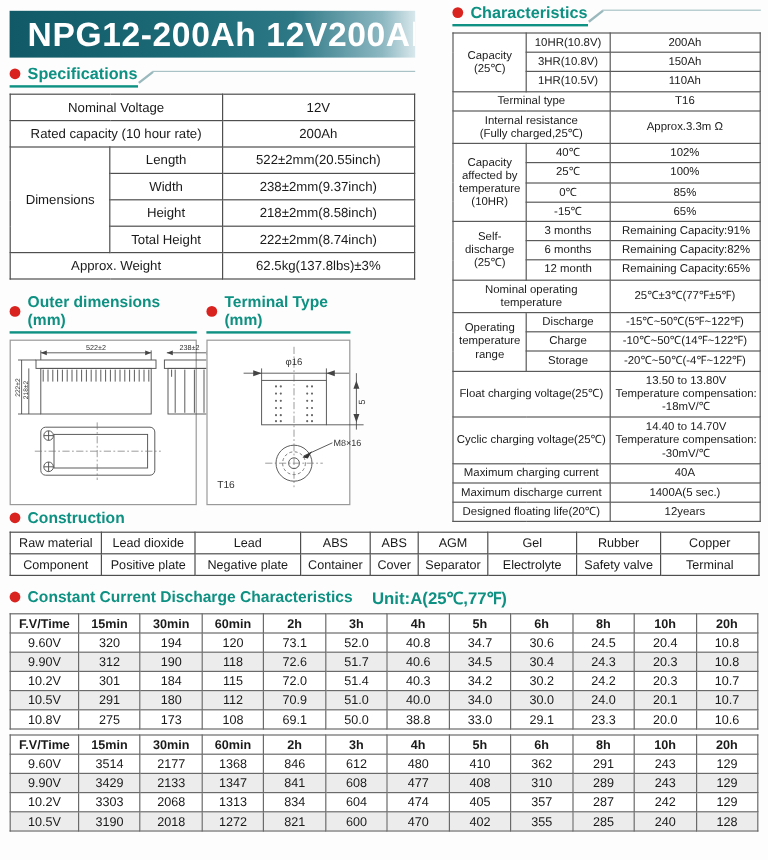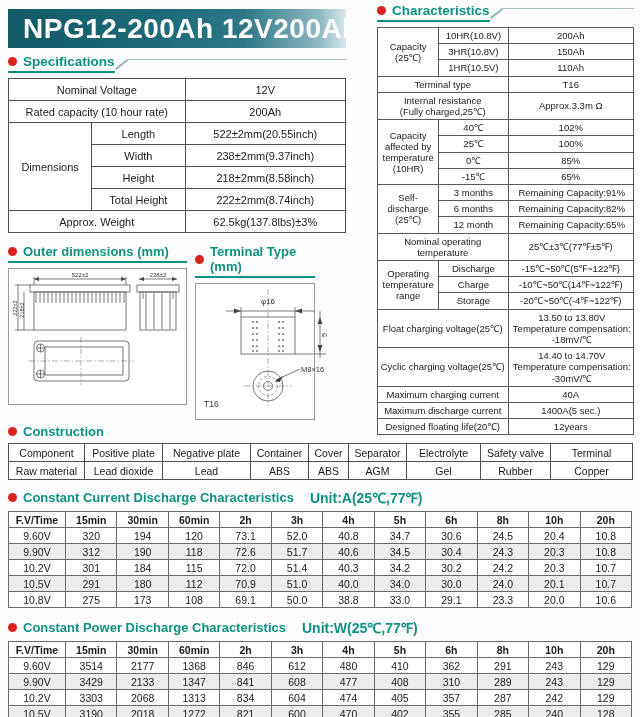--- a/index.html
+++ b/index.html
@@ -34,21 +34,21 @@
   .left-col  { position:absolute; left:8px;  top:54px;  width:338px; }
   .right-col { position:absolute; left:377px; top:3px;  width:257px; }
   .full-col  { position:absolute; left:8px;  top:424px; width:624px; }
 
   
   .spec-table { margin-top:5px; }
   .spec-table td { font-size:11px; padding:4.5px 2px; }
 
   
   .draw-row { display:flex; margin-top:11px; gap:8px; }
-  .draw-a { width:179px; } .draw-b { width:120px; }
+  .draw-a { width:156px; } .draw-b { width:120px; }
   .draw-box { margin-top:5px; border:1px solid #999; background:#fff; }
   svg text { font-family:"Liberation Sans",sans-serif; fill:#333; }
   .sline { stroke:#555; stroke-width:0.8; fill:none; }
   .dimline { stroke:#444; stroke-width:0.7; fill:none; }
   .cline { stroke:#777; stroke-width:0.6; stroke-dasharray:6 2 1.5 2; fill:none; }
   .dashc { stroke:#666; stroke-width:0.7; stroke-dasharray:2.5 2; fill:none; }
 
   
   .char-table { margin-top:5px; }
   .char-table td { font-size:9.5px; border-color:#5a5a5a; padding:2px 2px; line-height:1.18; }
@@ -362,40 +362,40 @@
         <col style="width:88px">
         <col style="width:58px">
         <col style="width:40px">
         <col style="width:58px">
         <col style="width:74px">
         <col style="width:70px">
         <col style="width:82px">
       </colgroup>
     <tbody>
         <tr>
+          <td>Raw material</td>
+          <td>Lead dioxide</td>
+          <td>Lead</td>
+          <td>ABS</td>
+          <td>ABS</td>
+          <td>AGM</td>
+          <td>Gel</td>
+          <td>Rubber</td>
+          <td>Copper</td>
+        </tr>
+        <tr>
           <td>Component</td>
           <td>Positive plate</td>
           <td>Negative plate</td>
           <td>Container</td>
           <td>Cover</td>
           <td>Separator</td>
           <td>Electrolyte</td>
           <td>Safety valve</td>
           <td>Terminal</td>
-        </tr>
-        <tr>
-          <td>Raw material</td>
-          <td>Lead dioxide</td>
-          <td>Lead</td>
-          <td>ABS</td>
-          <td>ABS</td>
-          <td>AGM</td>
-          <td>Gel</td>
-          <td>Rubber</td>
-          <td>Copper</td>
         </tr>
       </tbody>
   </table>
 
   <div class="sec-h mt8">
     <span class="dot"></span>
       <span class="txt">Constant Current Discharge Characteristics</span>
       <span class="unit">Unit:A(25℃,77℉)</span>
   </div>
   <table class="dis-table">
@@ -483,25 +483,20 @@
           <td>38.8</td>
           <td>33.0</td>
           <td>29.1</td>
           <td>23.3</td>
           <td>20.0</td>
           <td>10.6</td>
         </tr>
       </tbody>
   </table>
 
-  <div class="sec-h mt10">
-    <span class="dot"></span>
-      <span class="txt">Constant Power Discharge Characteristics</span>
-      <span class="unit">Unit:W(25℃,77℉)</span>
-  </div>
   <table class="dis-table">
     <colgroup>
         <col style="width:57px">
       </colgroup>
     <tbody>
         <tr>
           <td>F.V/Time</td>
           <td>15min</td>
           <td>30min</td>
           <td>60min</td>

